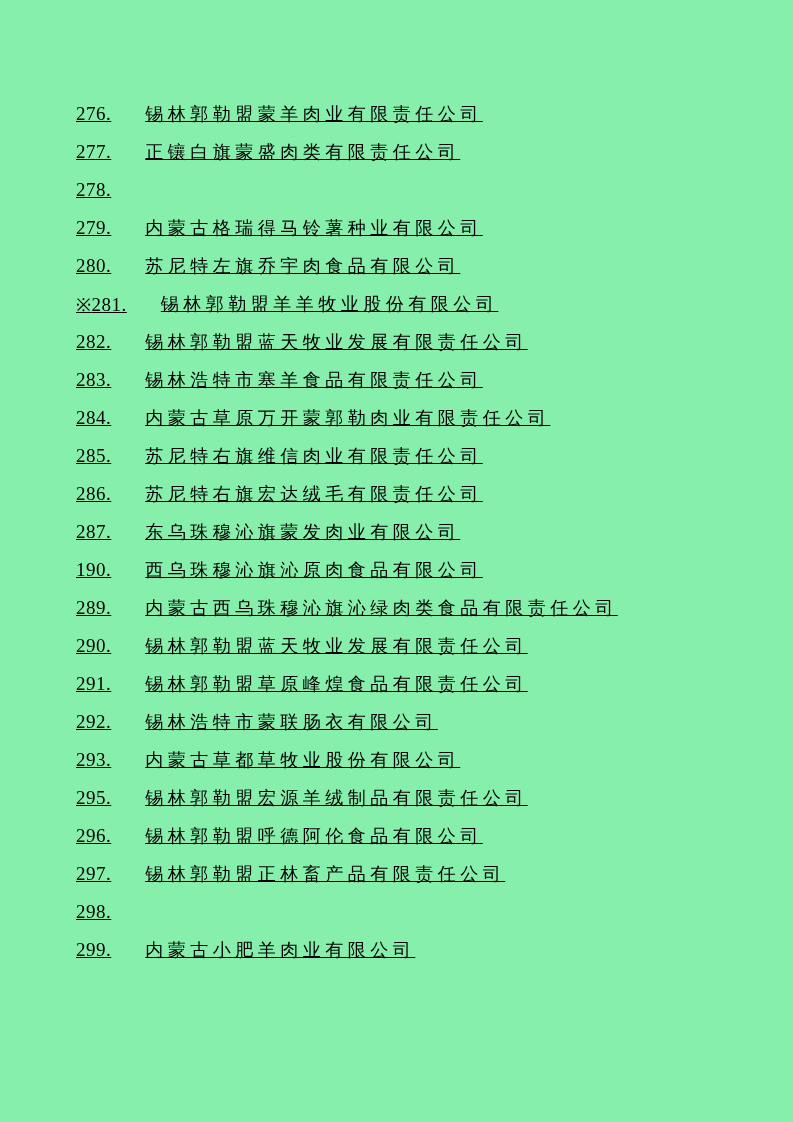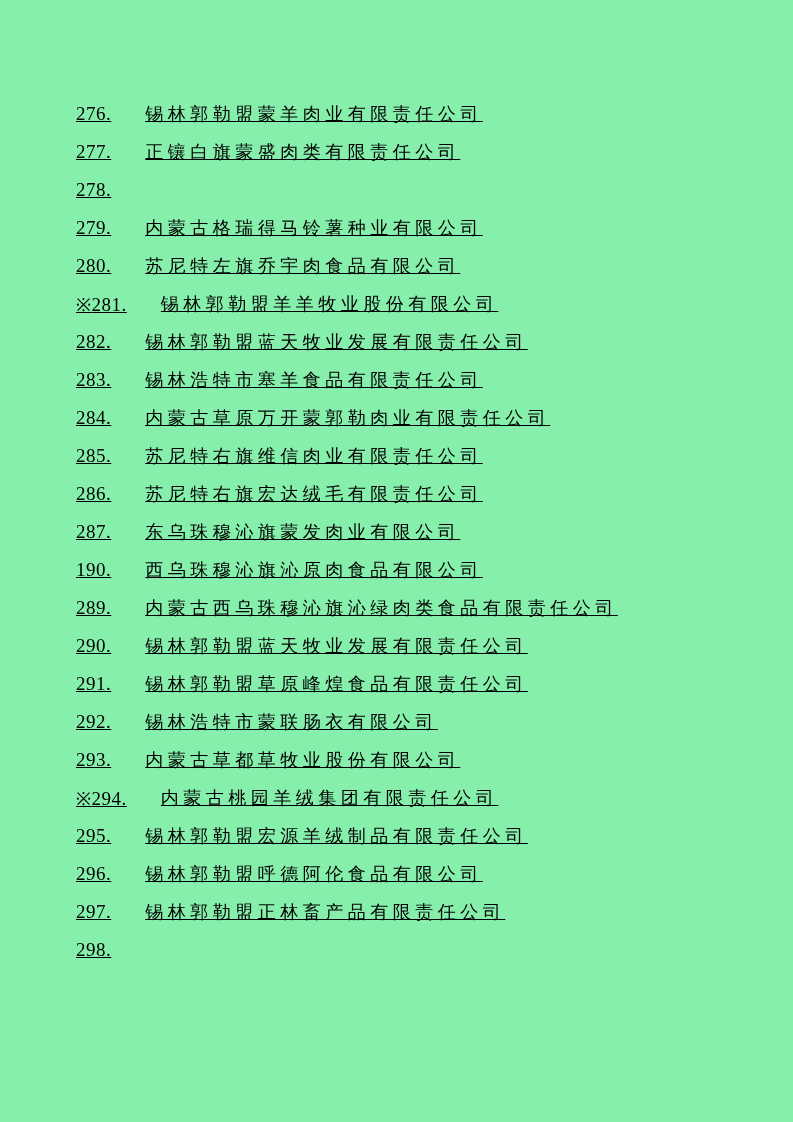--- a/index.html
+++ b/index.html
@@ -130,38 +130,38 @@
   <div class="row">
     <span class="num-group"><span class="marker"></span><span>292.</span></span>
     <span class="name">锡林浩特市蒙联肠衣有限公司</span>
   </div>
 
   <div class="row">
     <span class="num-group"><span class="marker"></span><span>293.</span></span>
     <span class="name">内蒙古草都草牧业股份有限公司</span>
   </div>
 
-  <div class="row">
-    <span class="num-group"><span class="marker">※</span><span>294.</span></span>
-    <span class="name">内蒙古桃园羊绒集团有限责任公司</span>
-  </div>
 
   <div class="row">
     <span class="num-group"><span class="marker"></span><span>295.</span></span>
     <span class="name">锡林郭勒盟宏源羊绒制品有限责任公司</span>
   </div>
 
   <div class="row">
     <span class="num-group"><span class="marker"></span><span>296.</span></span>
     <span class="name">锡林郭勒盟呼德阿伦食品有限公司</span>
   </div>
 
   <div class="row">
     <span class="num-group"><span class="marker"></span><span>297.</span></span>
     <span class="name">锡林郭勒盟正林畜产品有限责任公司</span>
   </div>
 
   <div class="row">
     <span class="num-group"><span class="marker"></span><span>298.</span></span>
   </div>
 
+  <div class="row">
+    <span class="num-group"><span class="marker"></span><span>299.</span></span>
+    <span class="name">内蒙古小肥羊肉业有限公司</span>
+  </div>
 </div>
 </div>
 
 </body></html>

